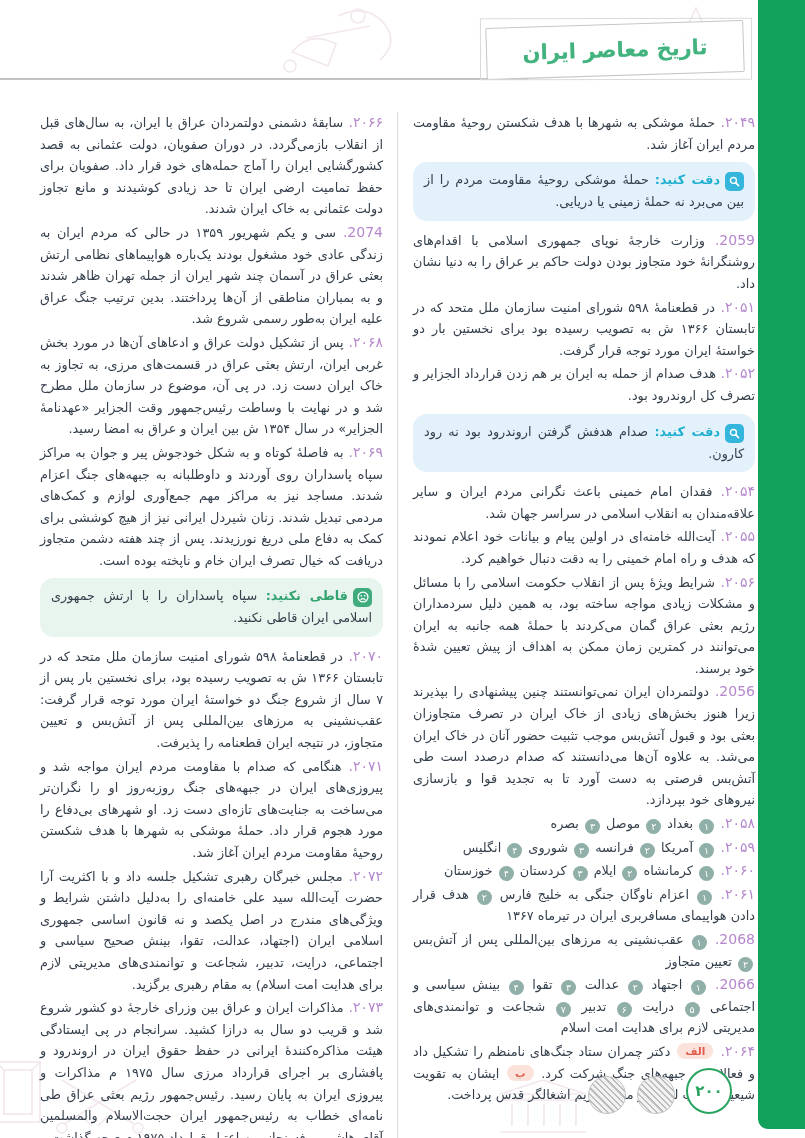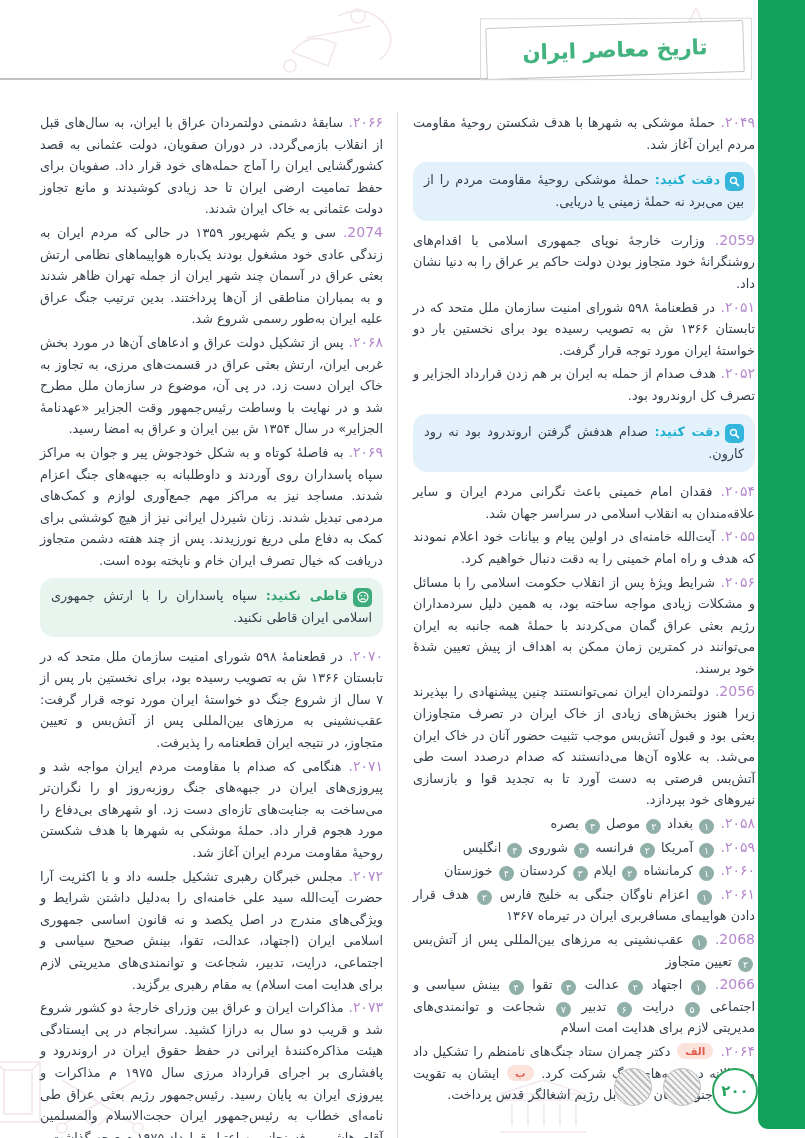--- a/index.html
+++ b/index.html
@@ -32,21 +32,21 @@
   .callout.attention{background:var(--att-bg,#e3f1fb);}
   .callout.confuse{background:var(--conf-bg,#e8f4ee);}
   .c-label{font-weight:bold;}
   .attention .c-label{color:var(--att-label,#1fafd0);}
   .confuse .c-label{color:var(--conf-label,#33a371);margin-top:12px;}
   .c-icon{display:inline-flex;width:19px;height:19px;border-radius:5px;align-items:center;justify-content:center;
           margin-left:5px;vertical-align:-4px;}
   .attention .c-icon{background:var(--att-icon,#34b5dc);}
   .confuse .c-icon{background:var(--conf-icon,#3fac7e);}
   
-  .footer{position:absolute;top:1068px;left:614px;display:flex;direction:ltr;gap:11px;align-items:flex-start;}
+  .footer{position:absolute;top:1068px;left:588px;display:flex;direction:ltr;gap:11px;align-items:flex-end;}
   .dot-hatch{width:36px;height:36px;border-radius:50%;border:1px solid #c3c3c3;
              background:repeating-linear-gradient(45deg,#bdbdbd 0 1.6px,#f2f2f2 1.6px 4.4px);}
   .page-circle{width:42px;height:42px;border-radius:50%;border:2px solid var(--page-green,#28a45f);
                color:var(--page-green,#28a45f);display:flex;align-items:center;justify-content:center;
                font-size:15px;font-weight:bold;background:#fff;}
   
   .doodle{position:absolute;opacity:1;}
   .doodle path,.doodle circle,.doodle ellipse,.doodle line,.doodle rect,.doodle polygon{
       fill:none;stroke:#f2e7ee;stroke-width:1.6;}
 </style>

